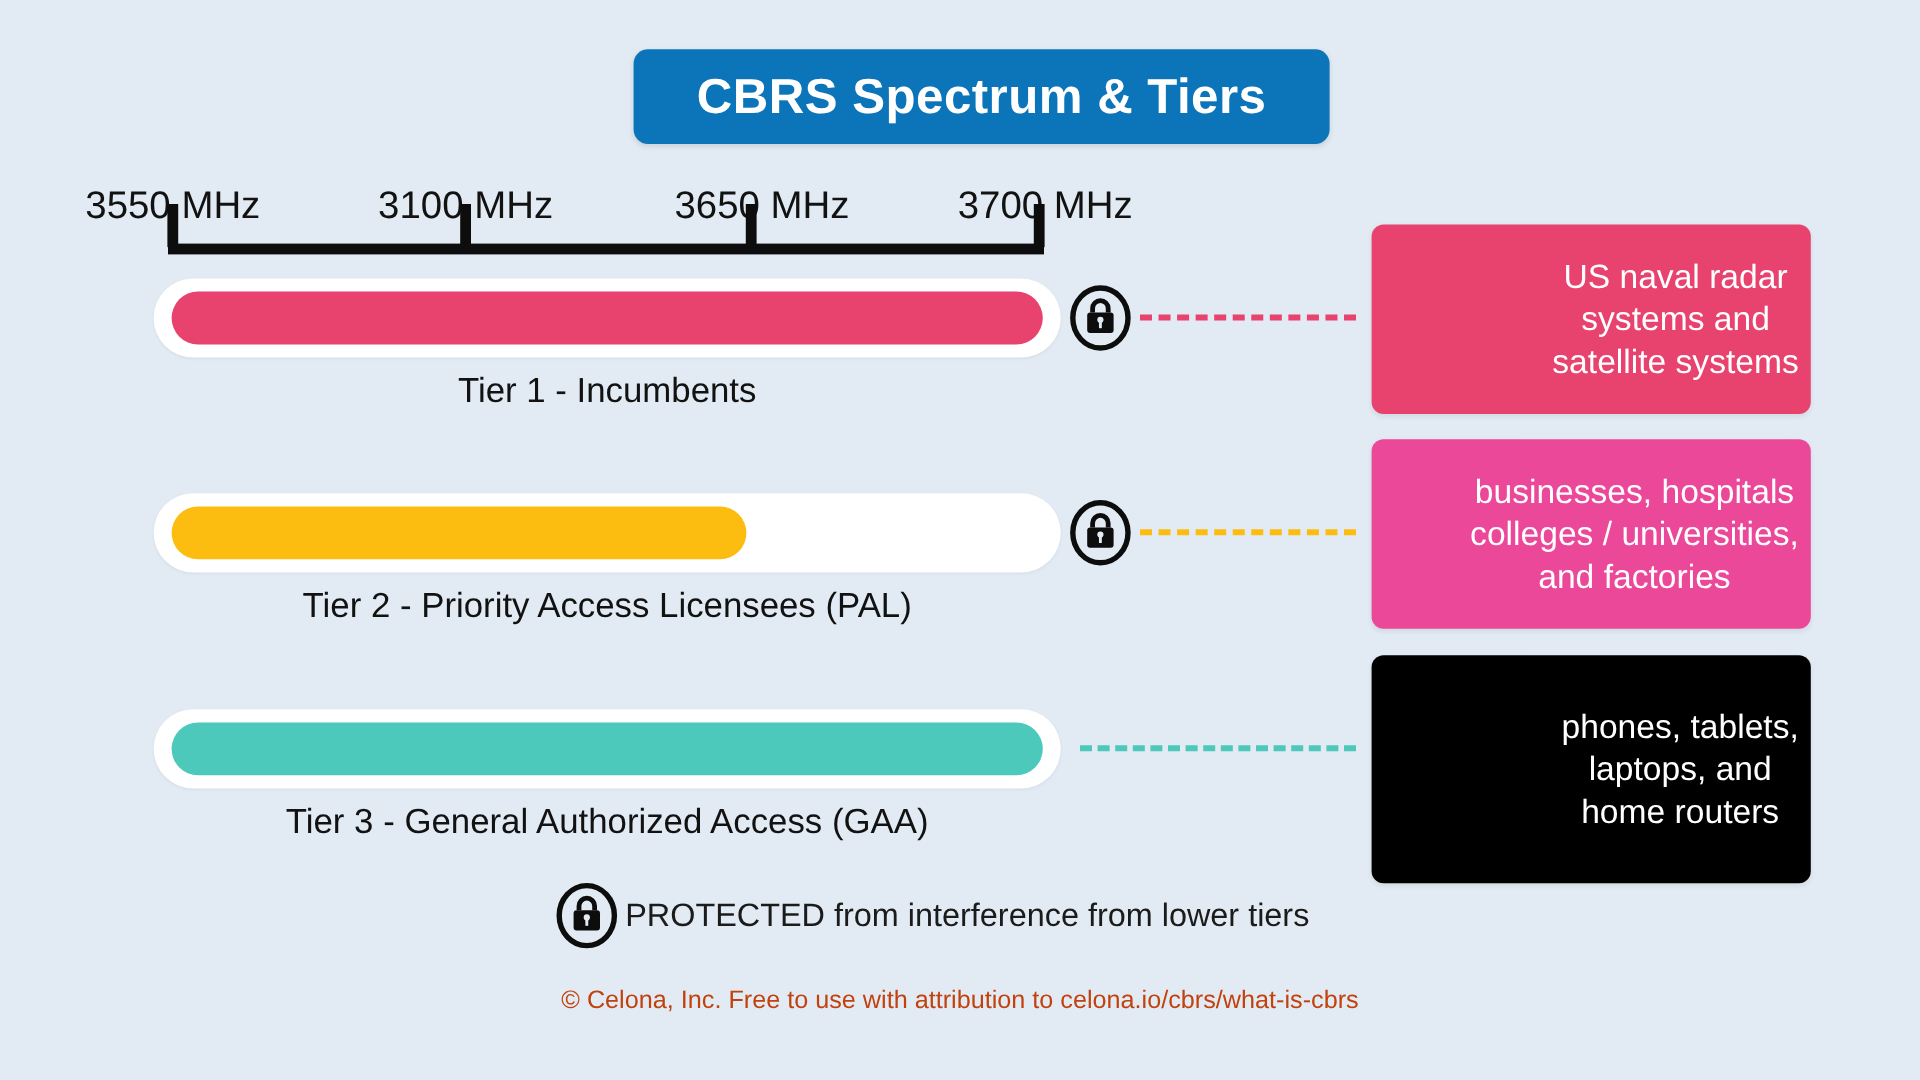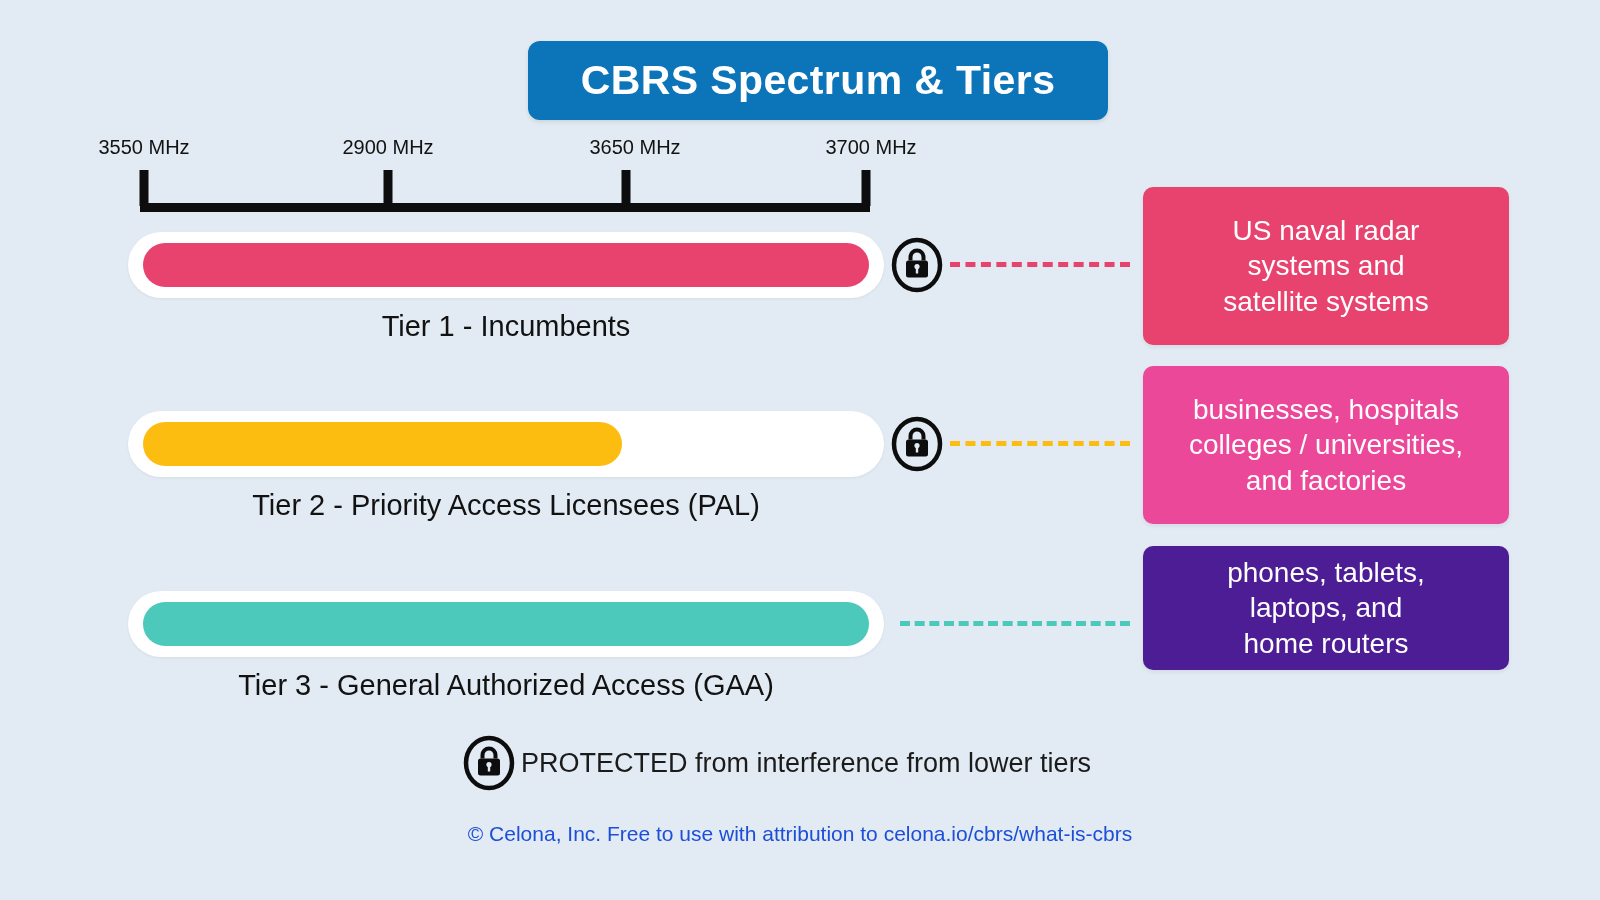--- a/index.html
+++ b/index.html
@@ -44,22 +44,22 @@
   
   .axis {
     position: absolute;
     left: 140px;
     top: 136px;
     width: 730px;
     height: 76px;
   }
   .axis-label {
     position: absolute;
-    top: 0;
-    font-size: 20px;
+    top: 17px;
+    font-size: 32px;
     color: #121212;
     white-space: nowrap;
     transform: translateX(-50%);
   }
   .axis-baseline {
     position: absolute;
     left: 0;
     top: 67px;
     width: 730px;
     height: 9px;
@@ -122,21 +122,21 @@
   }
 
   
   .callout {
     position: absolute;
     left: 1143px;
     width: 366px;
     border-radius: 10px;
     display: flex;
     align-items: center;
-    justify-content: center;
+    justify-content: flex-end;
     box-shadow: 0 2px 4px rgba(0,0,0,0.07);
   }
   .callout-text {
     color: #ffffff;
     font-size: 28px;
     line-height: 1.27;
     text-align: center;
     padding: 0 10px;
   }
 
@@ -161,35 +161,35 @@
   }
 
   
   .footer {
     position: absolute;
     left: 0;
     top: 822px;
     width: 1600px;
     text-align: center;
     font-size: 21px;
-    color: #1d4ed8;
+    color: #c2410c;
   }
 </style>
 </head>
 <body style="background: rgb(226, 235, 243);">
 
 <div id="infographic">
 
   <div class="title-banner" style="background: rgb(12, 116, 184);">
     <span class="title-text" style="color: rgb(255, 255, 255);">CBRS Spectrum &amp; Tiers</span>
   </div>
 
   <div class="axis">
     <span class="axis-label" style="left:4px;">3550 MHz</span>
-    <span class="axis-label" style="left:248px;">2900 MHz</span>
+    <span class="axis-label" style="left:248px;">3100 MHz</span>
     <span class="axis-label" style="left:495px;">3650 MHz</span>
     <span class="axis-label" style="left:731px;">3700 MHz</span>
 
     <div class="axis-tick" style="left: 4px; background: rgb(13, 13, 13);"></div>
     <div class="axis-tick" style="left: 248px; background: rgb(13, 13, 13);"></div>
     <div class="axis-tick" style="left: 486px; background: rgb(13, 13, 13);"></div>
     <div class="axis-tick" style="left: 726px; background: rgb(13, 13, 13);"></div>
 
     <div class="axis-baseline" style="background: rgb(13, 13, 13);"></div>
   </div>
@@ -237,21 +237,21 @@
   </div>
 
   <div class="tier-row" style="top:591px; height:130px;">
     <div class="bar-track">
       <div class="bar-fill" id="fill-3" style="width: 726px; background: rgb(77, 201, 187);"></div>
     </div>
     <div class="tier-caption" style="top:78px;">Tier 3 - General Authorized Access (GAA)</div>
     <div class="connector" id="conn-3" style="left: 900px; top: 30px; width: 230px; border-top-color: rgb(77, 201, 187);"></div>
   </div>
 
-  <div class="callout" id="callout-3" style="top: 546px; height: 124px; background: #4c1d95;">
+  <div class="callout" id="callout-3" style="top: 546px; height: 190px; background: #000000;">
     <div class="callout-text">phones, tablets,<br>laptops, and<br>home routers</div>
   </div>
 
   <div class="legend">
     <span class="lock-badge-inline">
       <svg width="52" height="56" viewBox="0 0 52 56">
         <ellipse cx="26" cy="28" rx="23" ry="25" fill="none" stroke="#0d0d0d" stroke-width="4.5"></ellipse>
         <path d="M19.5 23.5 v-3.5 a6.5 6.5 0 0 1 13 0 v3.5" fill="none" stroke="#0d0d0d" stroke-width="4"></path>
         <rect x="15" y="23.5" width="22" height="17" rx="2.5" fill="#0d0d0d"></rect>
         <circle cx="26" cy="29.5" r="2.6" fill="#e2ebf3"></circle>

